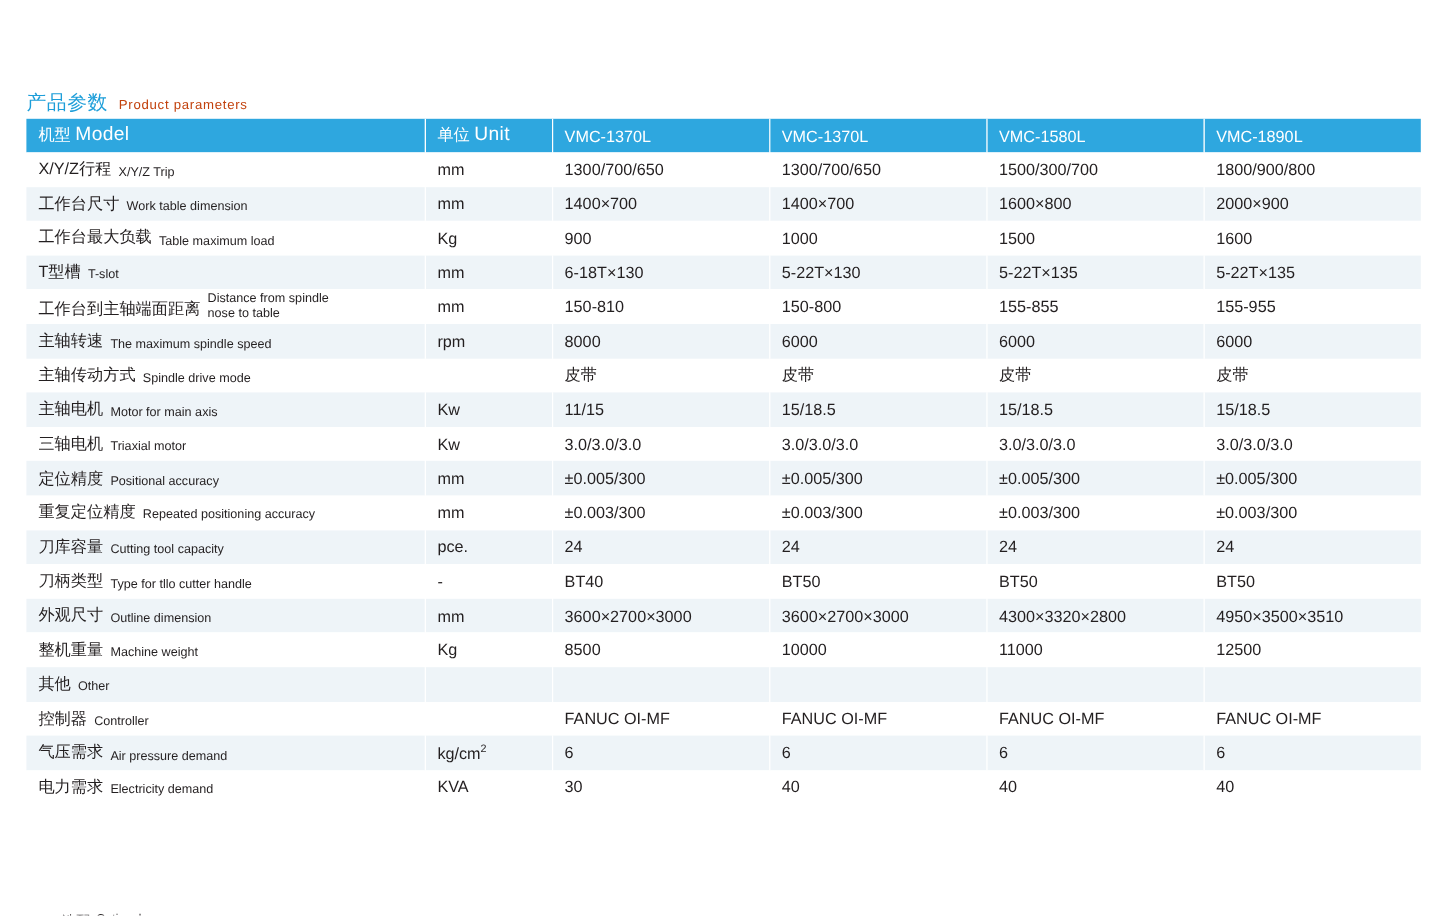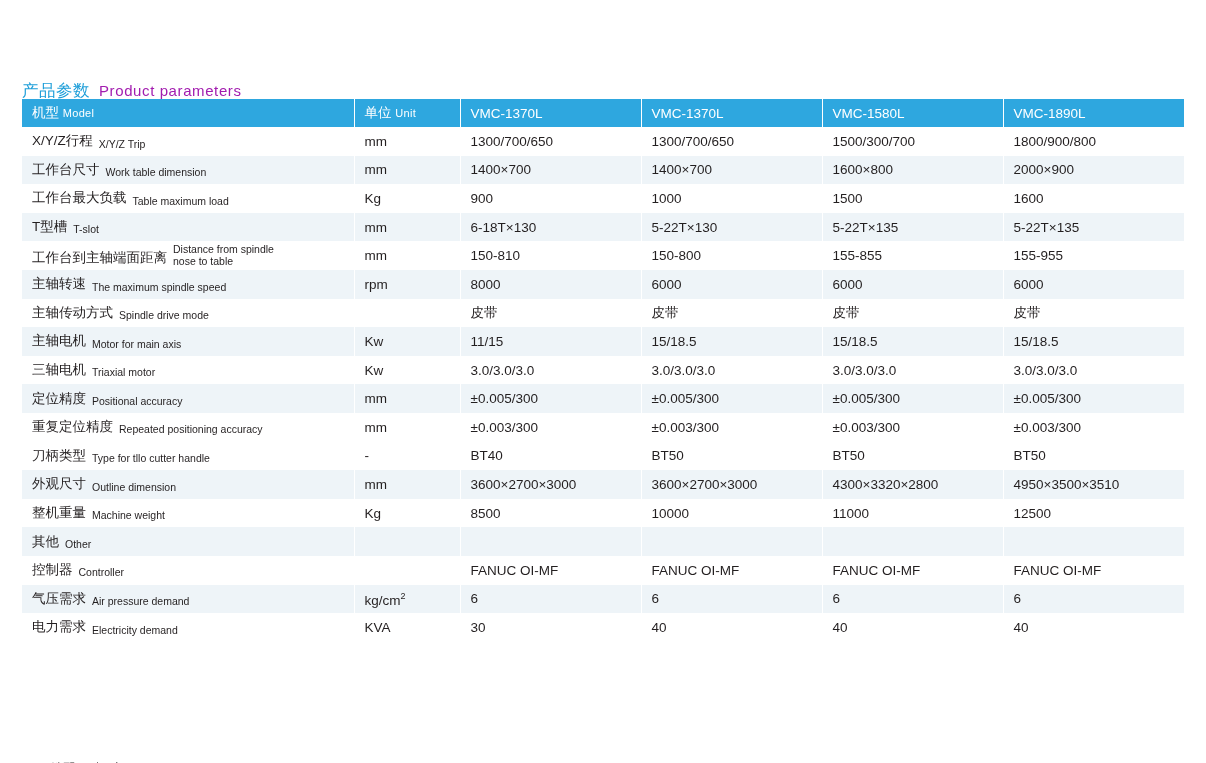--- a/index.html
+++ b/index.html
@@ -30,22 +30,22 @@
     align-items: baseline;
     gap: 9px;
   }
   .title-cn {
     font-size: 16.5px;
     color: #1d9ed9;
     letter-spacing: 0.5px;
     font-weight: normal;
   }
   .title-en {
-    font-size: 15px;
-    color: #a21caf;
+    font-size: 11px;
+    color: #c2410c;
     letter-spacing: 0.6px;
     margin-top: 16px;
   }
   table.spec {
     position: absolute;
     left: 22px;
     top: 99px;
     width: 1162px;
     border-collapse: collapse;
     table-layout: fixed;
@@ -67,21 +67,21 @@
     background: #2ea7df;
     color: #ffffff;
     font-weight: normal;
     font-size: 13.5px;
     border-right: 1px solid #ffffff;
   }
   thead th .cn {
     font-size: 13.5px;
   }
   thead th .en {
-    font-size: 11px;
+    font-size: 16px;
     letter-spacing: 0.3px;
   }
   thead th .pad, tbody td .pad {
     padding-left: 10px;
     padding-right: 6px;
     display: block;
   }
   tbody tr { height: 28.6px; }
   tbody tr.odd td  { background: #eef4f8; }
   tbody tr.even td { background: #ffffff; }
@@ -432,20 +432,43 @@
             <span class="pad">±0.003/300</span>
           </td>
         <td class="val">
             <span class="pad">±0.003/300</span>
           </td>
         <td class="val">
             <span class="pad">±0.003/300</span>
           </td>
       </tr>
 
+      <tr class="odd">
+        <td class="label">
+            <span class="pad">
+              <span class="lbl-cn">刀库容量</span>
+              <span class="lbl-en">Cutting tool capacity</span>
+            </span>
+          </td>
+        <td class="unit">
+            <span class="pad">pce.</span>
+          </td>
+        <td class="val">
+            <span class="pad">24</span>
+          </td>
+        <td class="val">
+            <span class="pad">24</span>
+          </td>
+        <td class="val">
+            <span class="pad">24</span>
+          </td>
+        <td class="val">
+            <span class="pad">24</span>
+          </td>
+      </tr>
 
       <tr class="even">
         <td class="label">
             <span class="pad">
               <span class="lbl-cn">刀柄类型</span>
               <span class="lbl-en">Type for tllo cutter handle</span>
             </span>
           </td>
         <td class="unit">
             <span class="pad">-</span>

